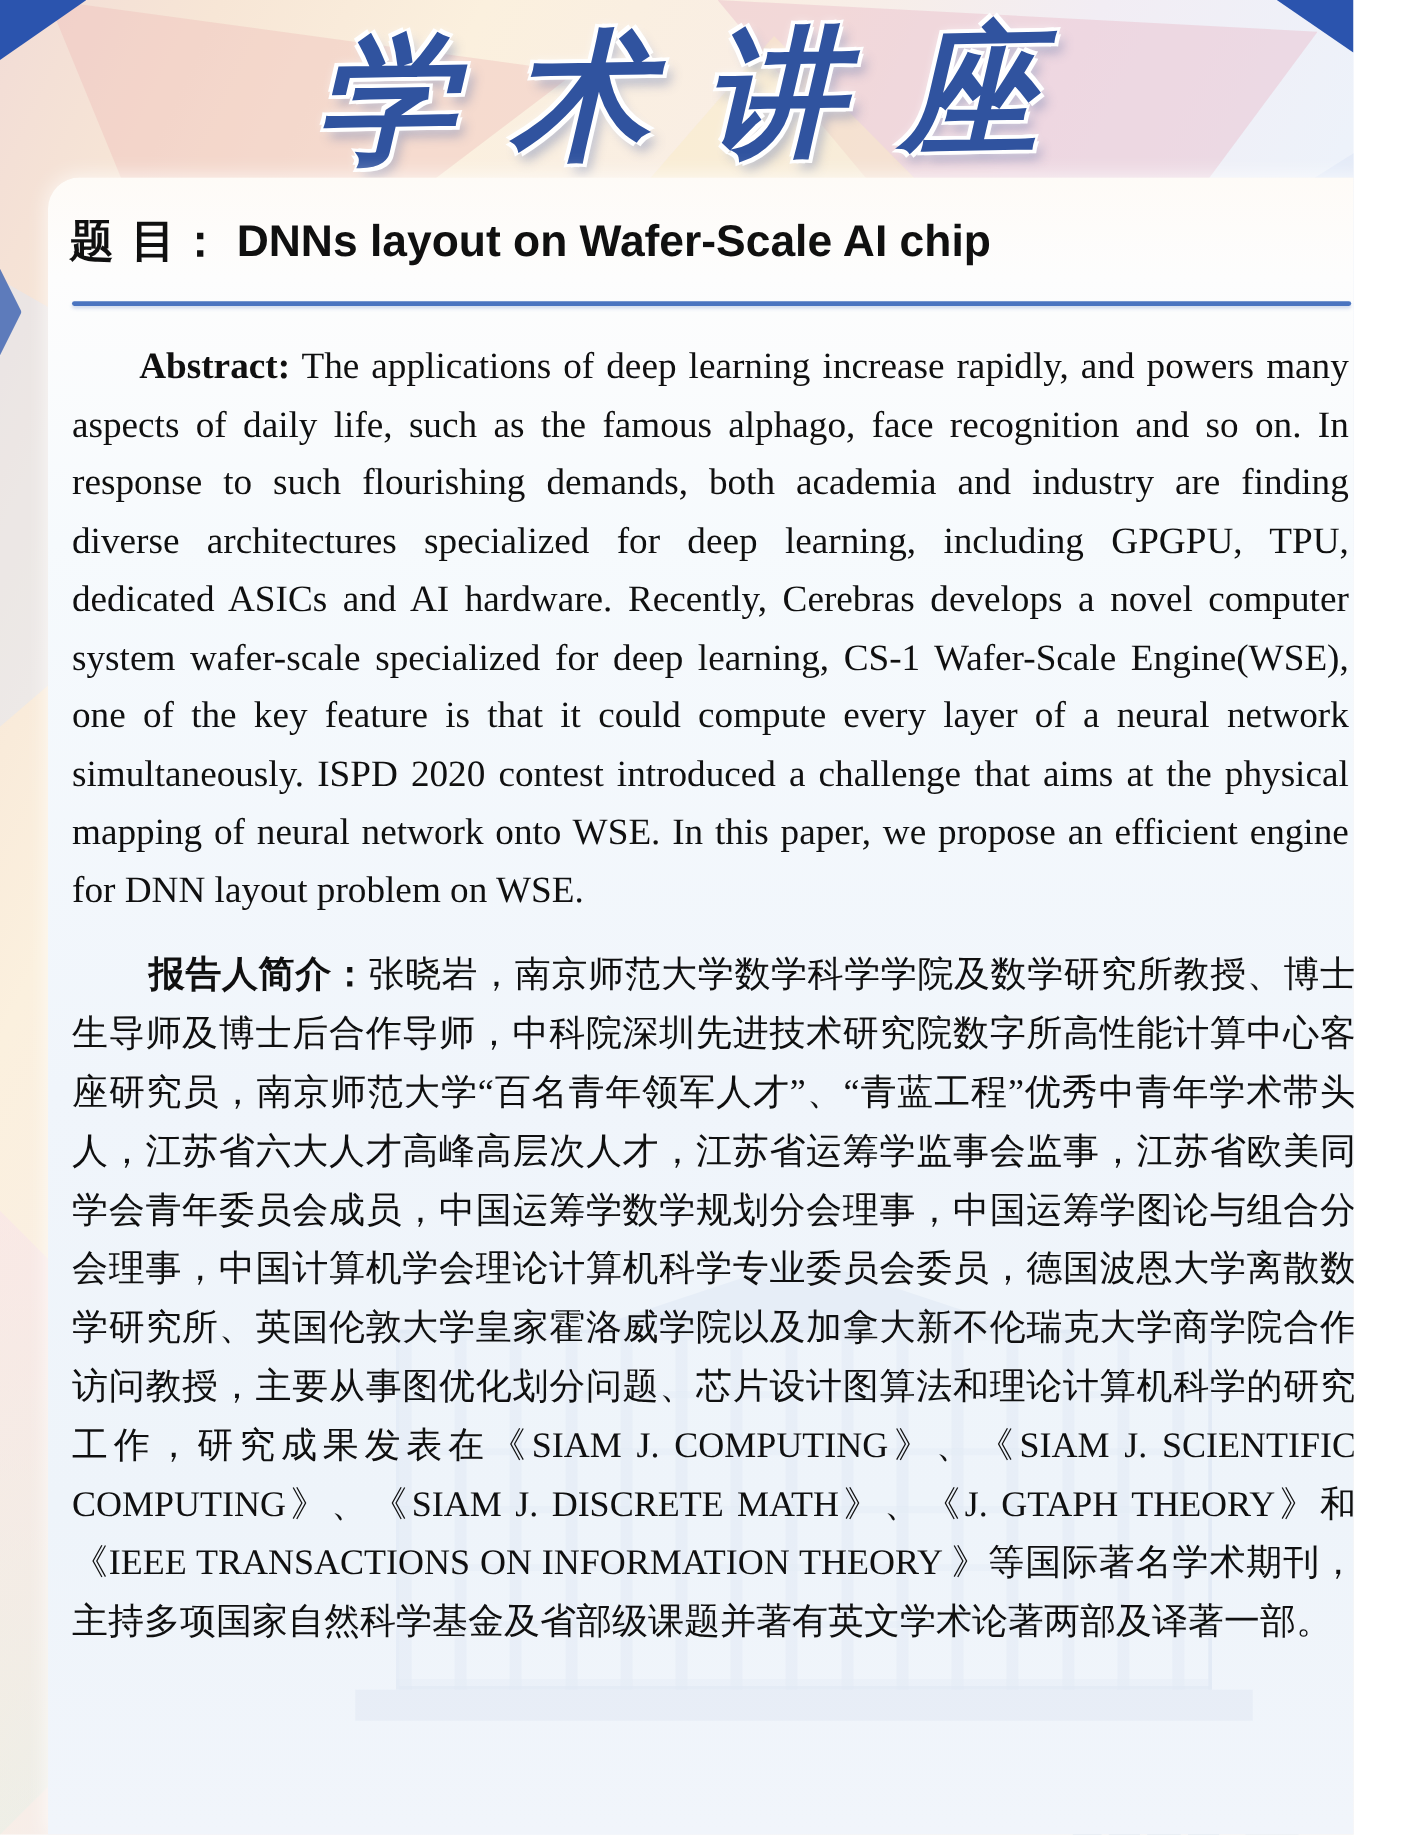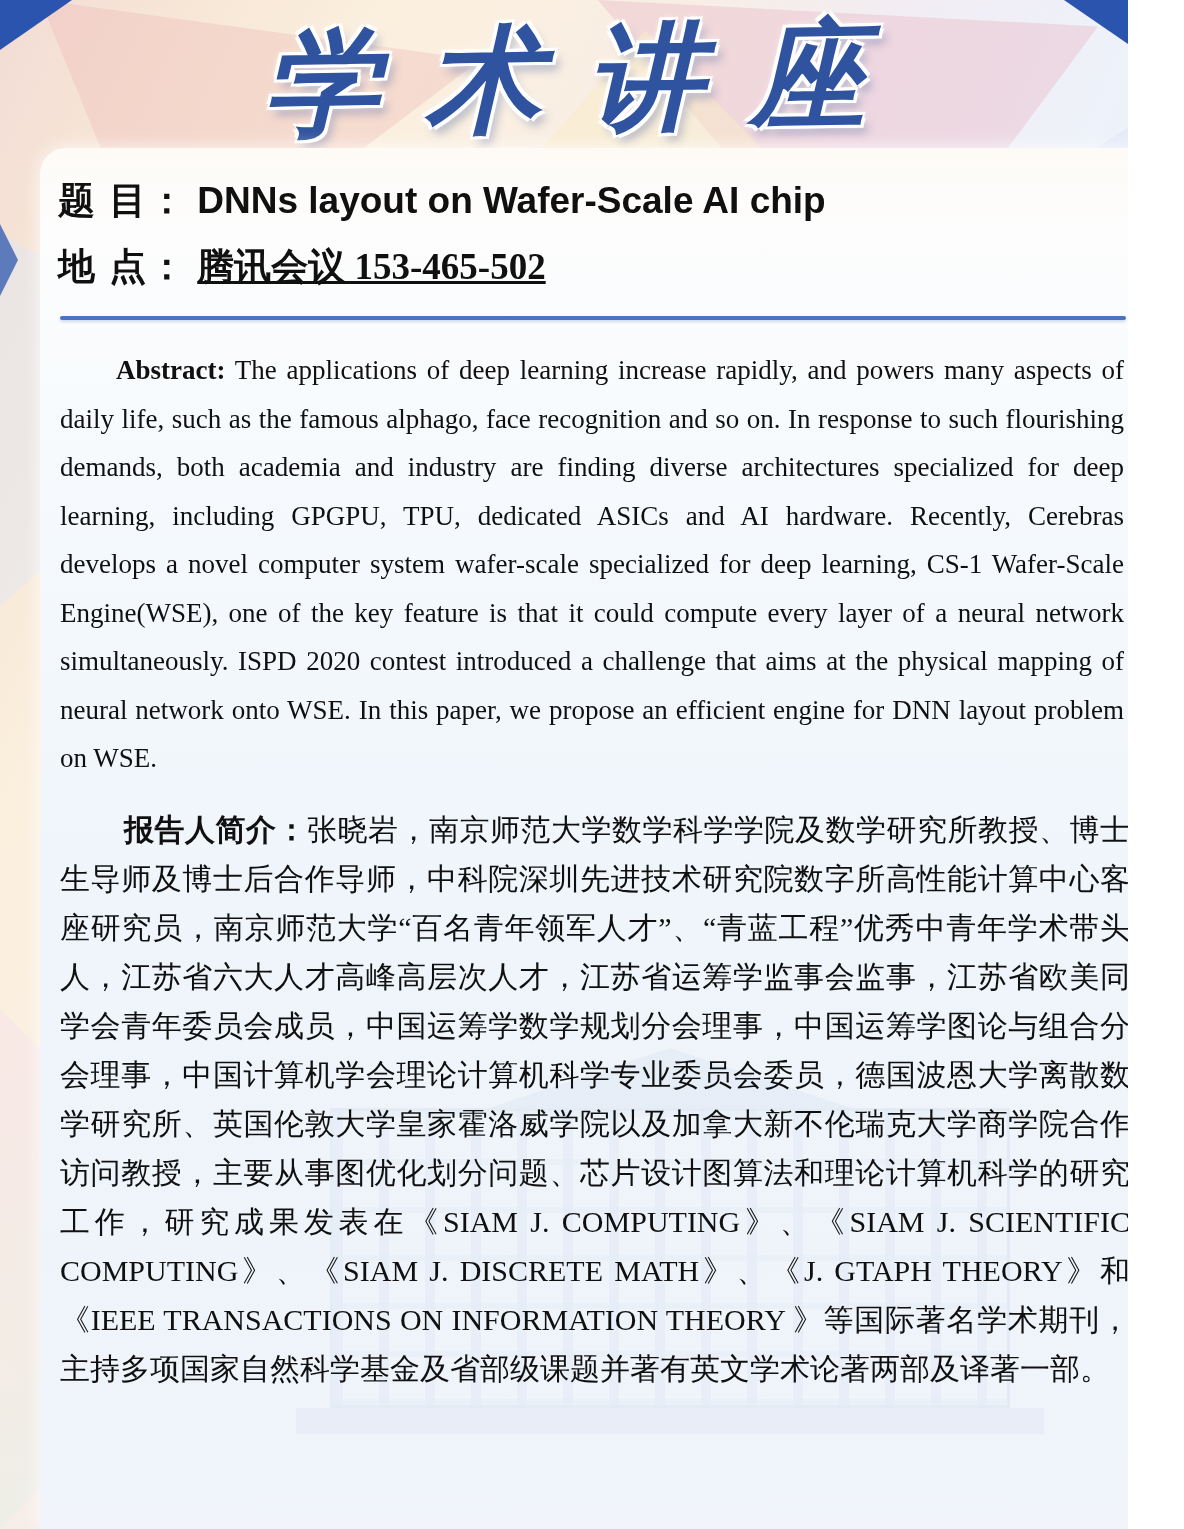--- a/index.html
+++ b/index.html
@@ -84,21 +84,21 @@
   .info-row:nth-child(1) .info-value { font-family:"Liberation Sans", sans-serif; font-weight:bold; }
   .info-row:nth-child(2) .info-value { font-family:"Liberation Serif", serif; font-weight:bold;text-decoration:underline; }
   .info-row:nth-child(3) .info-value,
   .info-row:nth-child(4) .info-value { font-family:"Liberation Serif", serif; font-weight:normal; }
 
   .separator { height:4px; background:#4a74c0; margin:16px 4px 0 2px; border-radius:2px;
     box-shadow:0 2px 3px rgba(74,116,192,.25); }
 
   
   .abstract { margin:26px 6px 0 2px; font-family:"Liberation Serif", serif;
-    font-size:27px; line-height:48.5px; color:#101010; text-align:justify; text-indent:56px; }
+    font-size:31px; line-height:48.5px; color:#101010; text-align:justify; text-indent:56px; }
   .abstract-heading { font-weight:bold; }
 
   
   .bio { margin:22px 0 0 2px; font-family:"Liberation Serif", serif;
     font-size:30px; line-height:49px; color:#101010; text-align:justify; text-indent:64px; }
   .bio-heading { font-family:"Liberation Sans", sans-serif; font-weight:bold; }
 </style>
 </head>
 <body>
 
@@ -131,23 +131,20 @@
       <div class="building"></div>
       <div class="base"></div>
     </div>
 
     <div class="card-inner">
 
       <div class="info">
         <div class="info-row">
           <span class="info-label">题 目：</span><span class="info-value">DNNs layout on Wafer-Scale AI chip</span>
         </div>
-        <div class="info-row">
-          <span class="info-label">地 点：</span><span class="info-value">腾讯会议 153-465-502</span>
-        </div>
       </div>
 
       <div class="separator"></div>
 
       <p class="abstract"><span class="abstract-heading">Abstract:</span><span> The applications of deep learning increase rapidly, and powers many aspects of daily life, such as the famous alphago, face recognition and so on. In response to such flourishing demands, both academia and industry are finding diverse architectures specialized for deep learning, including GPGPU, TPU, dedicated ASICs and AI hardware. Recently, Cerebras develops a novel computer system wafer-scale specialized for deep learning, CS-1 Wafer-Scale Engine(WSE), one of the key feature is that it could compute every layer of a neural network simultaneously. ISPD 2020 contest introduced a challenge that aims at the physical mapping of neural network onto WSE. In this paper, we propose an efficient engine for DNN layout problem on WSE.</span></p>
 
       <p class="bio"><span class="bio-heading">报告人简介：</span><span>张晓岩，南京师范大学数学科学学院及数学研究所教授、博士生导师及博士后合作导师，中科院深圳先进技术研究院数字所高性能计算中心客座研究员，南京师范大学“百名青年领军人才”、“青蓝工程”优秀中青年学术带头人，江苏省六大人才高峰高层次人才，江苏省运筹学监事会监事，江苏省欧美同学会青年委员会成员，中国运筹学数学规划分会理事，中国运筹学图论与组合分会理事，中国计算机学会理论计算机科学专业委员会委员，德国波恩大学离散数学研究所、英国伦敦大学皇家霍洛威学院以及加拿大新不伦瑞克大学商学院合作访问教授，主要从事图优化划分问题、芯片设计图算法和理论计算机科学的研究工作，研究成果发表在《SIAM J. COMPUTING》、《SIAM J. SCIENTIFIC COMPUTING》、《SIAM J. DISCRETE MATH》、《J. GTAPH THEORY》和《IEEE TRANSACTIONS ON INFORMATION THEORY 》等国际著名学术期刊，主持多项国家自然科学基金及省部级课题并著有英文学术论著两部及译著一部。</span></p>
 
     </div>
   </div>

